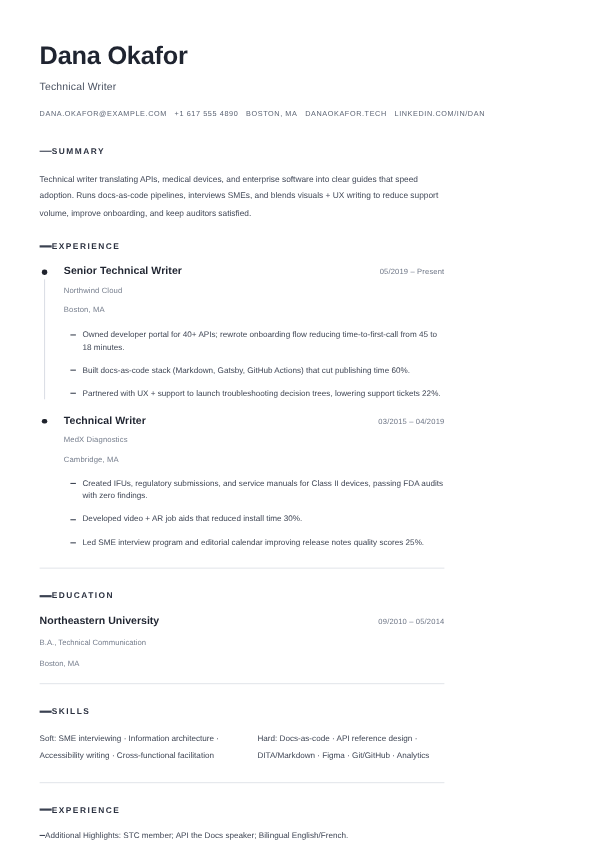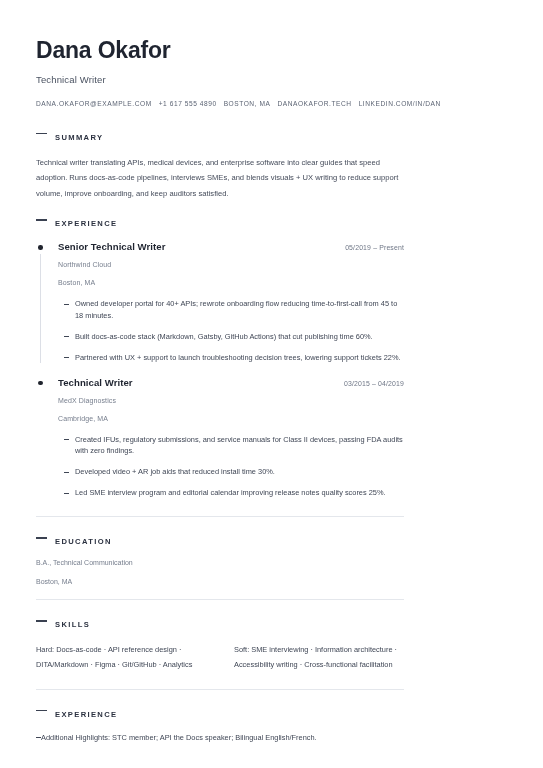--- a/index.html
+++ b/index.html
@@ -51,21 +51,21 @@
     white-space: nowrap;
   }
   .contact-line .ci { display: inline-block; }
   .contact-line .sep { display: inline-block; width: 7px; }
 
   
   .section { margin-top: 0; }
 
   .sec-head {
     display: flex;
-    gap: 8px;
+    align-items: center;
     margin-bottom: 13px;
   }
   .sec-dash {
     width: 11px;
     height: 1.4px;
     background: #3a4151;
     display: block;
   }
   .sec-title {
     font-size: 7.6px;
@@ -316,37 +316,41 @@
   <div class="sp-18"></div>
   <div class="divider"></div>
   <div class="sp-20"></div>
 
   <div class="section">
     <div class="sec-head">
       <span class="sec-dash"></span>
       <span class="sec-title">EDUCATION</span>
     </div>
     <div>
+      <div class="edu-row">
+        <span class="edu-school">Northeastern University</span>
+        <span class="edu-date">09/2010 – 05/2014</span>
+      </div>
       <div class="edu-degree">B.A., Technical Communication</div>
       <div class="edu-loc">Boston, MA</div>
     </div>
   </div>
 
   <div class="sp-14"></div>
   <div class="divider"></div>
   <div class="sp-20"></div>
 
   <div class="section">
     <div class="sec-head">
       <span class="sec-dash"></span>
       <span class="sec-title">SKILLS</span>
     </div>
     <div class="skills-grid">
+      <div class="skill-col">Soft: SME interviewing · Information architecture · Accessibility writing · Cross-functional facilitation</div>
       <div class="skill-col">Hard: Docs-as-code · API reference design · DITA/Markdown · Figma · Git/GitHub · Analytics</div>
-      <div class="skill-col">Soft: SME interviewing · Information architecture · Accessibility writing · Cross-functional facilitation</div>
     </div>
   </div>
 
   <div class="sp-16"></div>
   <div class="divider"></div>
   <div class="sp-20"></div>
 
   <div class="section">
     <div class="sec-head">
       <span class="sec-dash"></span>

